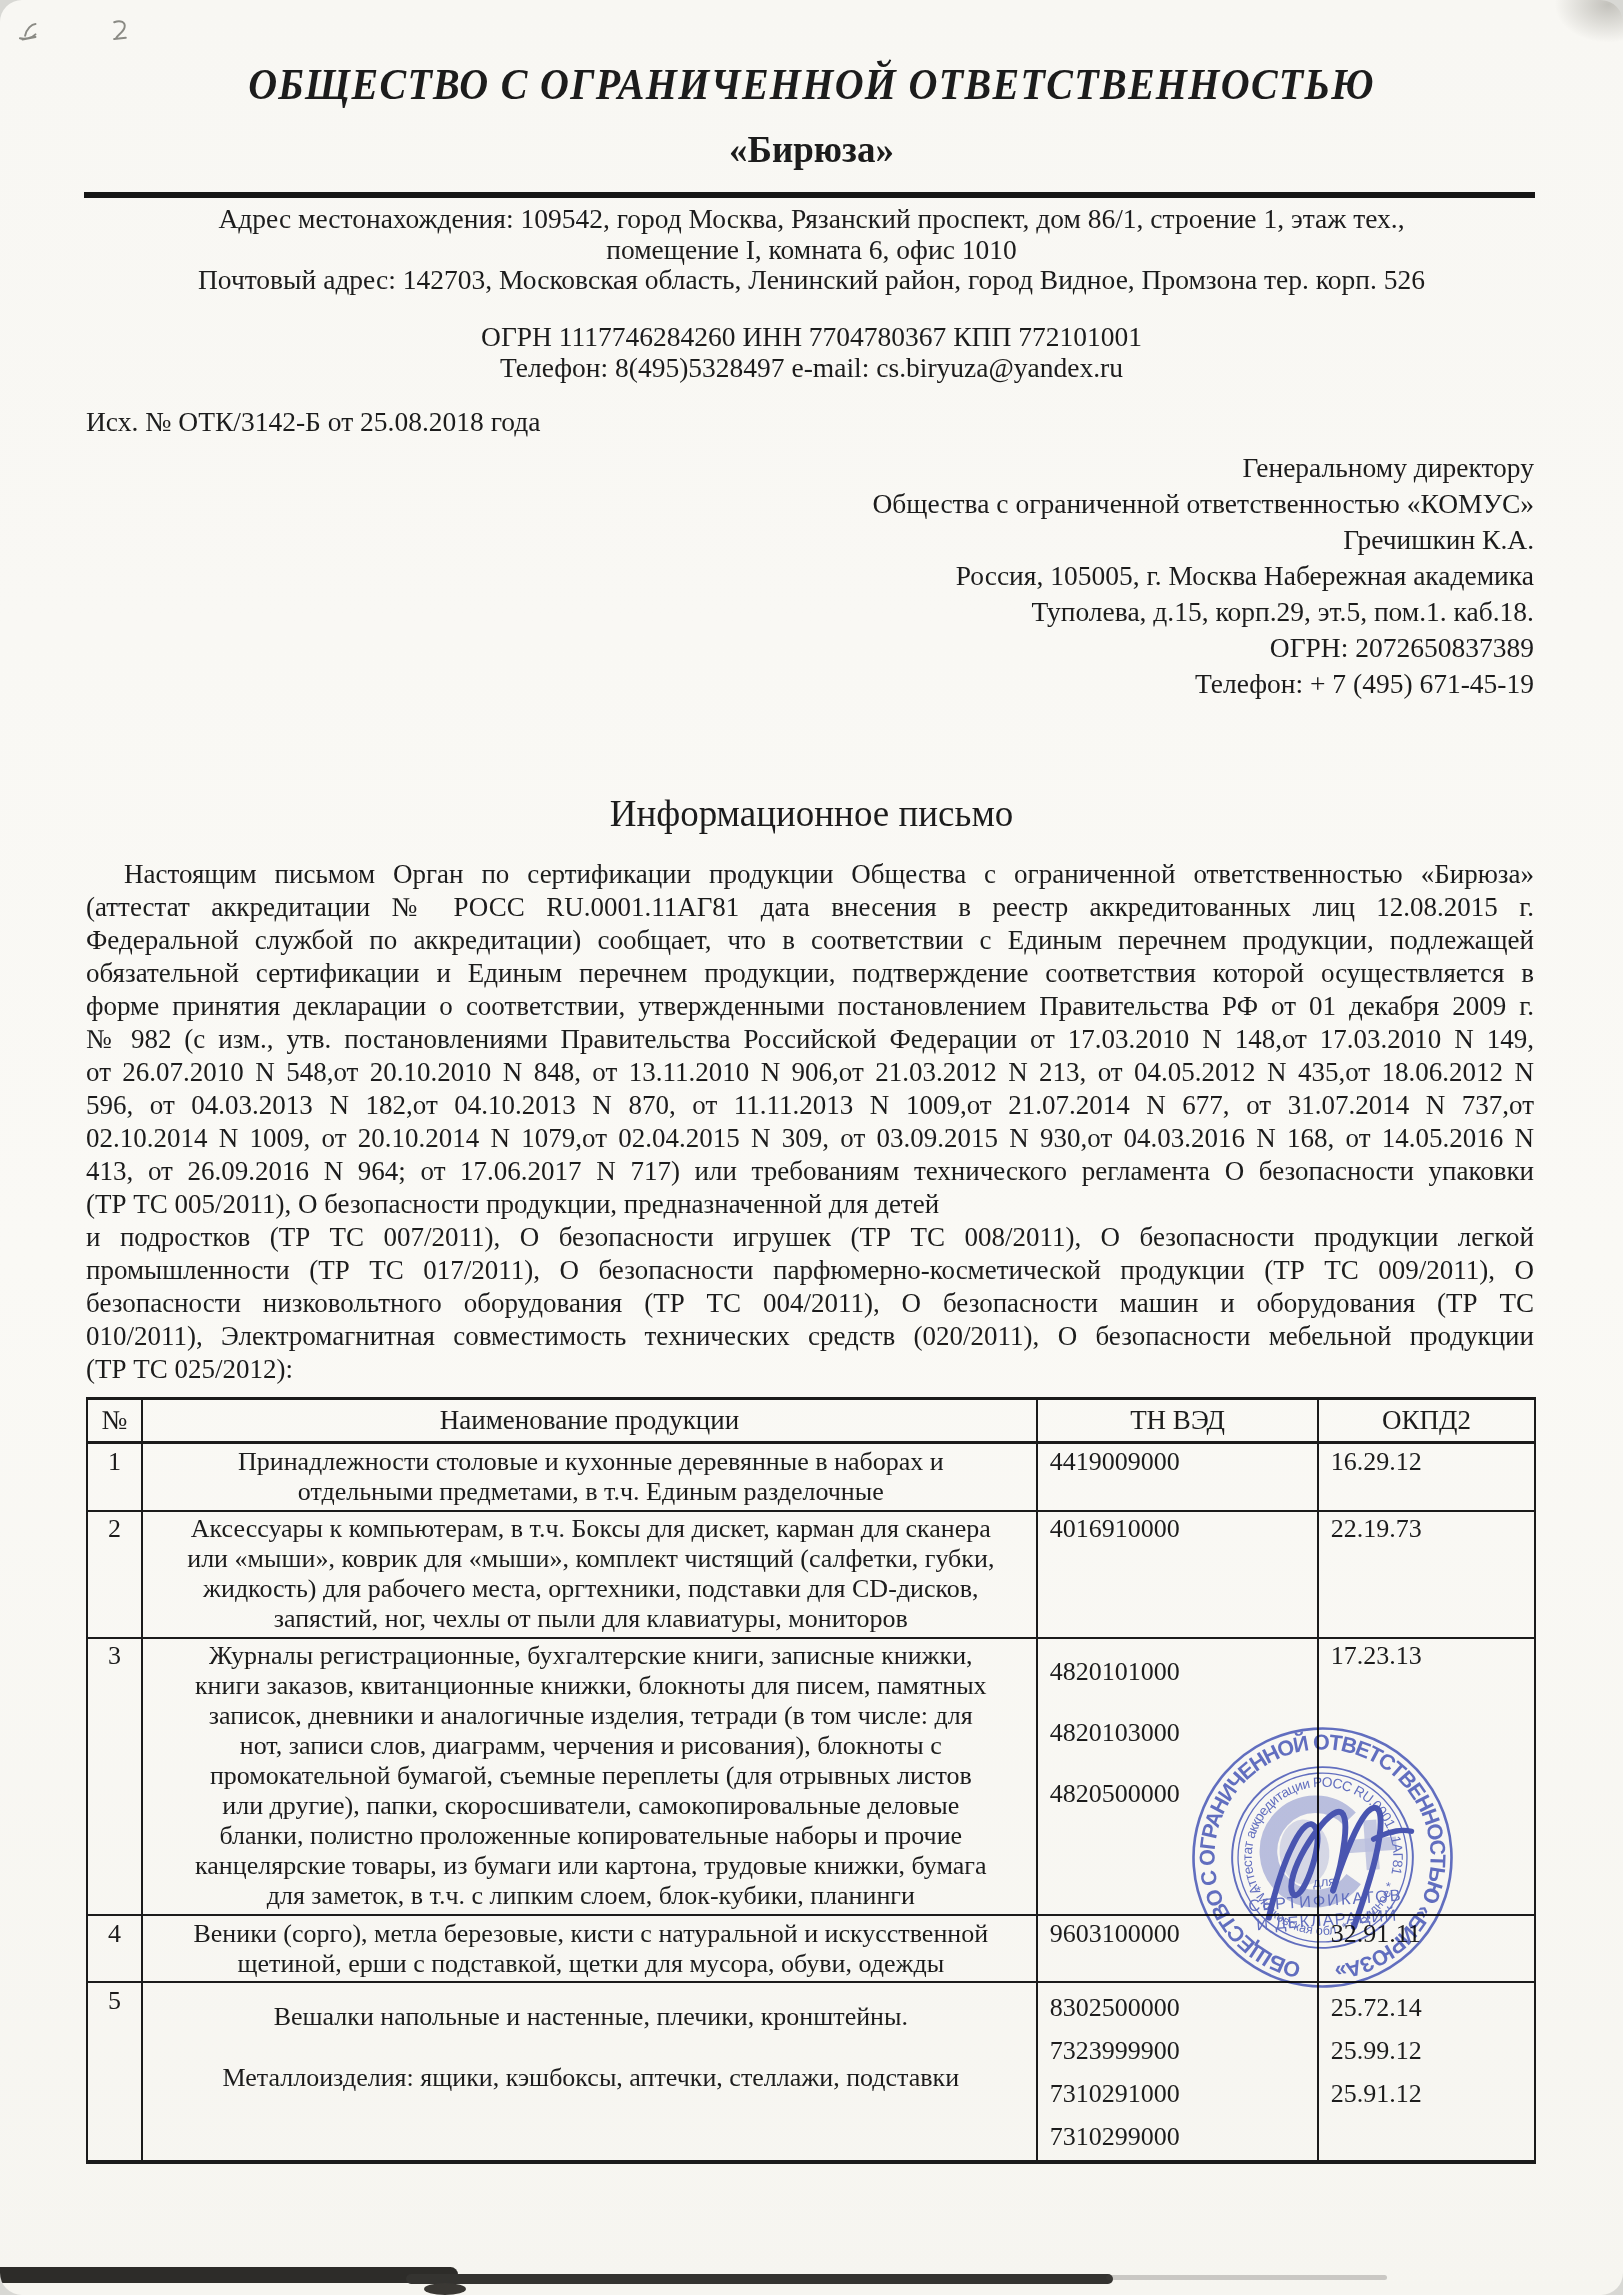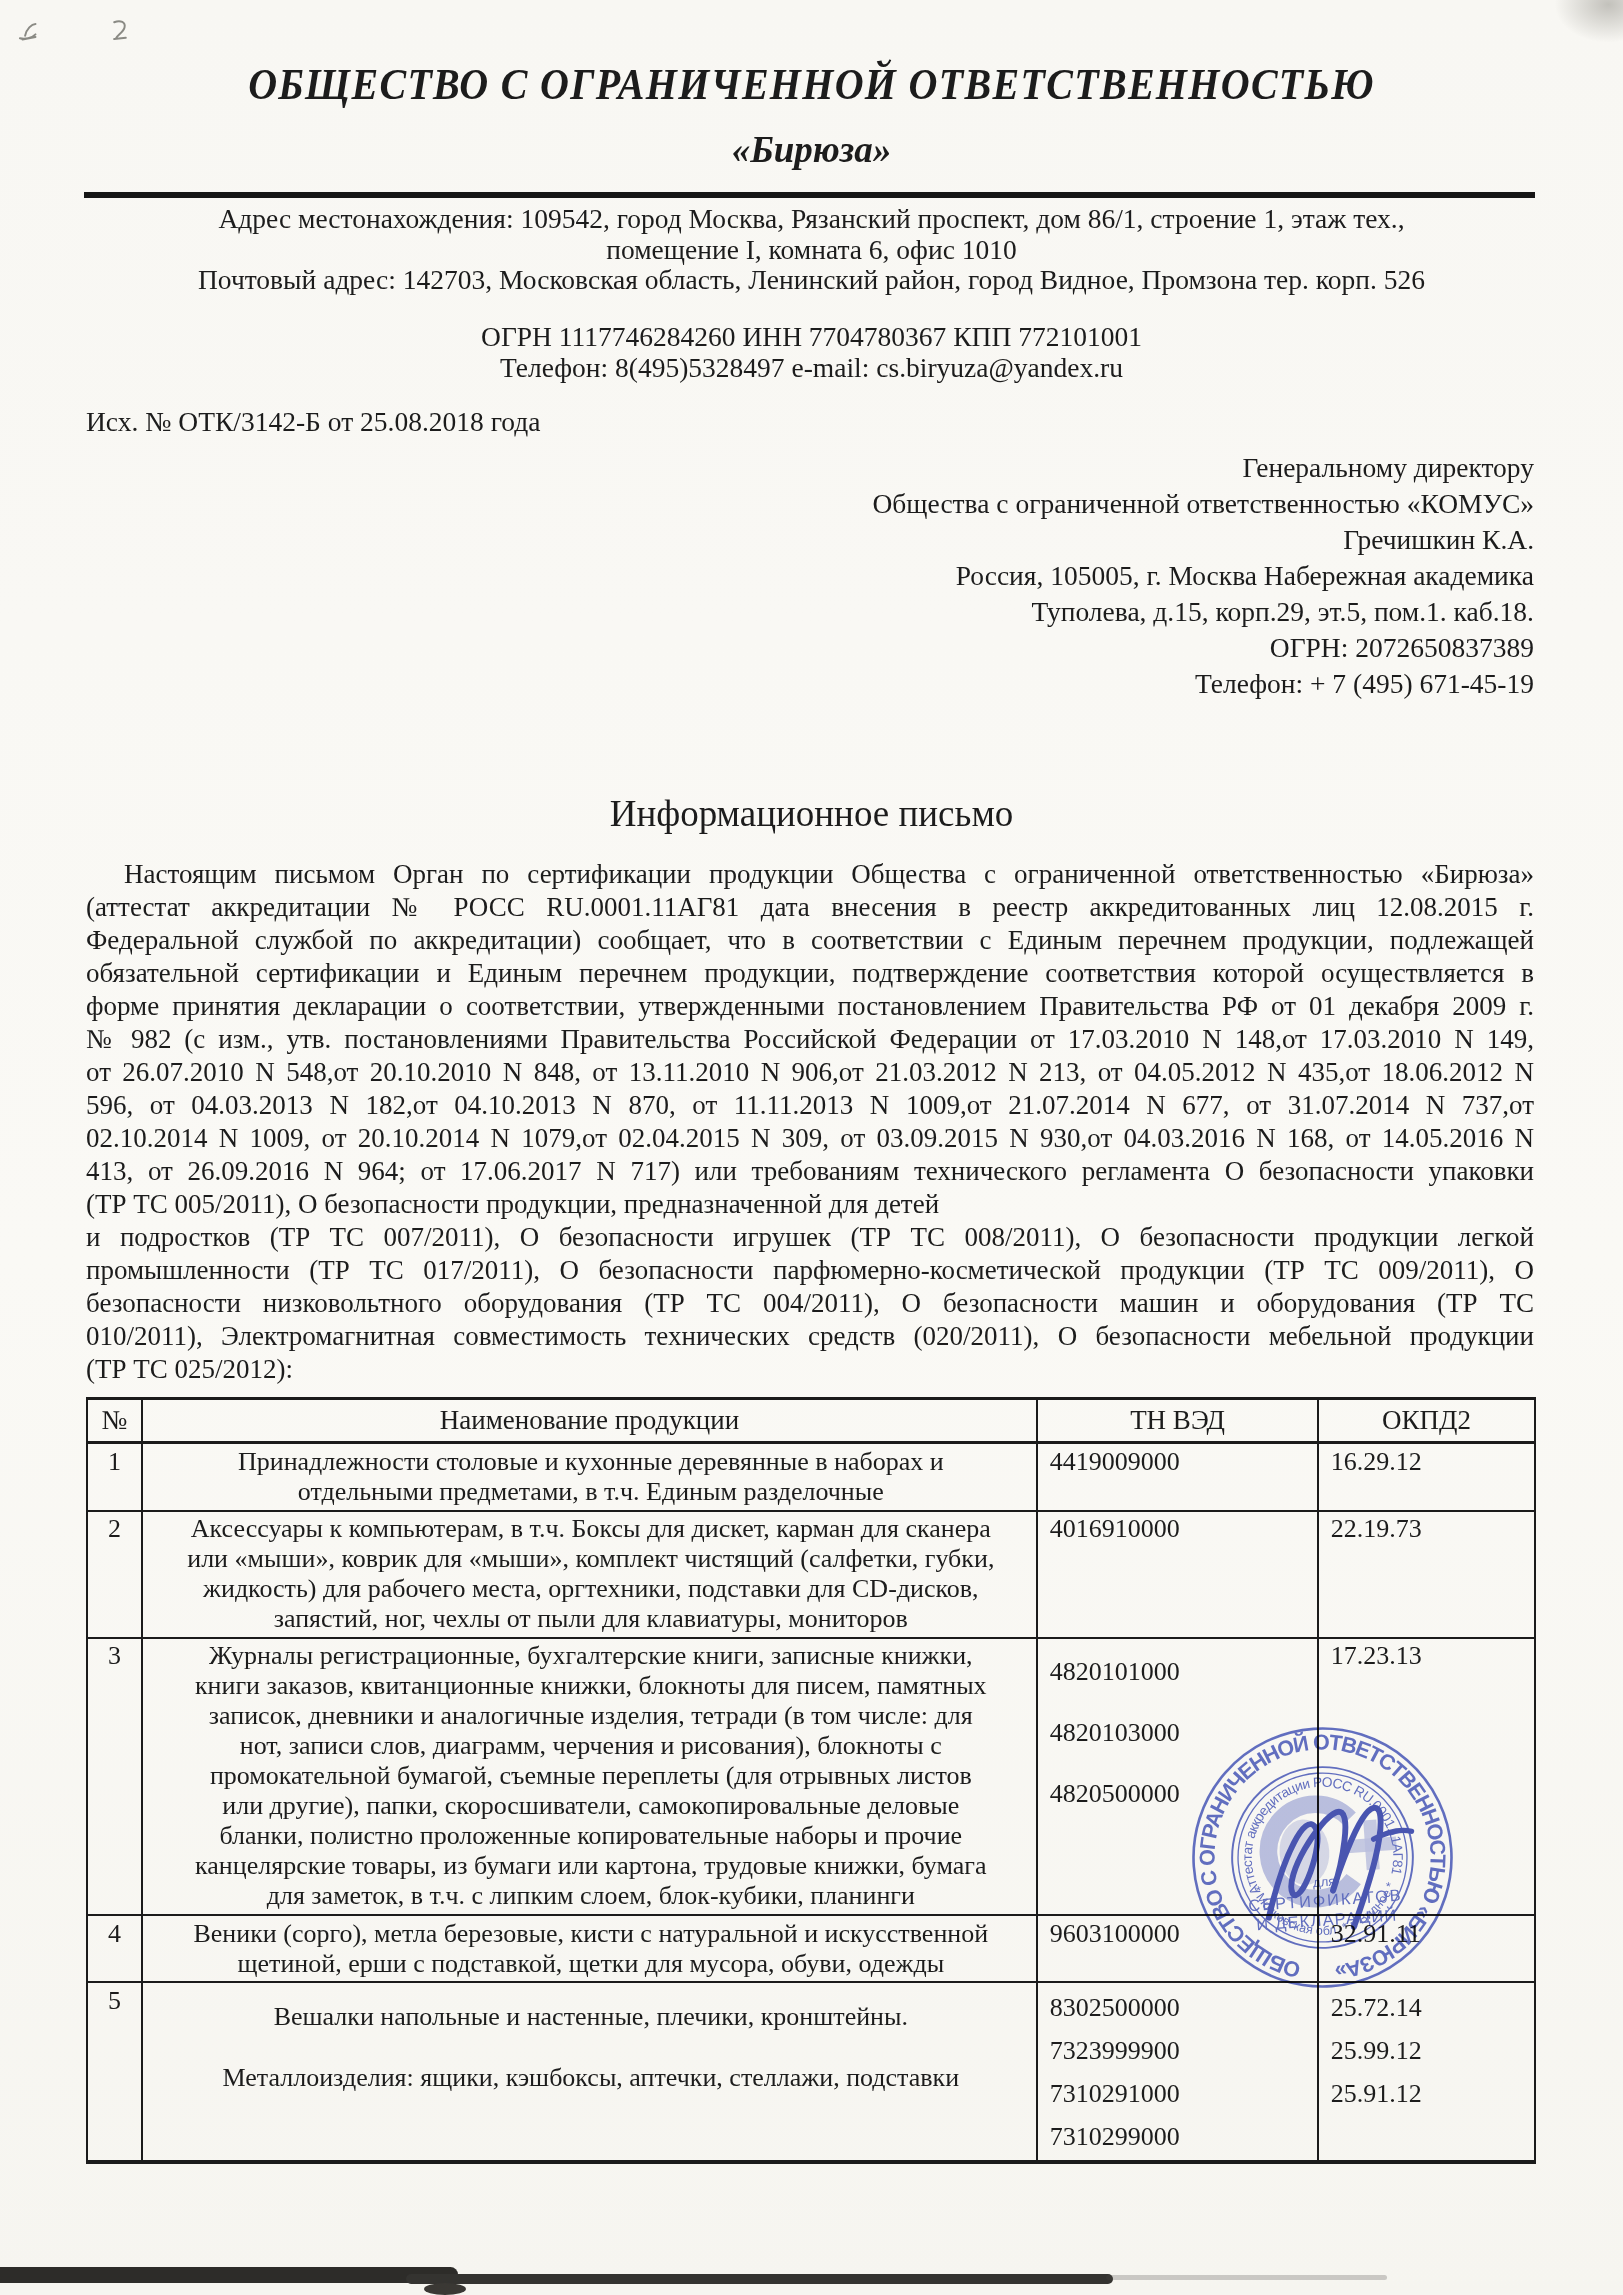--- a/index.html
+++ b/index.html
@@ -3,26 +3,27 @@
 <meta charset="utf-8">
 <style>
   html,body{margin:0;padding:0;background:#d8d8d4;}
   .page{
     position:relative;
     width:1623px;height:2295px;
     background:linear-gradient(180deg,#f8f7f3 0%,#faf9f5 55%,#f6f5f0 100%);
     font-family:"Liberation Serif","DejaVu Serif",serif;
     color:#1c1c1c;
     overflow:hidden;
+    border-radius:22px;
   }
   .abs{position:absolute;}
   .ctr{left:0;width:100%;text-align:center;}
 
   .company1{top:58px;font-size:40px;font-weight:bold;font-style:italic;letter-spacing:1.3px;transform:scaleY(1.12);transform-origin:top;}
-  .company2{top:128px;font-size:37px;font-weight:bold;font-style:italic;}
+  .company2{top:128px;font-size:37px;font-weight:bold;}
   .rule{top:192px;left:84px;width:1451px;height:5.9px;background:#161616;}
   .addr1{top:203px;font-size:27.5px;}
   .addr2{top:234px;font-size:27.5px;}
   .postal{top:264px;font-size:27.5px;}
   .reg{top:321px;font-size:27.5px;}
   .contact{top:352px;font-size:27.5px;}
   .outgoing{top:406px;left:86px;font-size:27.5px;}
 
   .recipient{top:450px;right:89px;text-align:right;font-size:27.5px;line-height:36px;}
 

